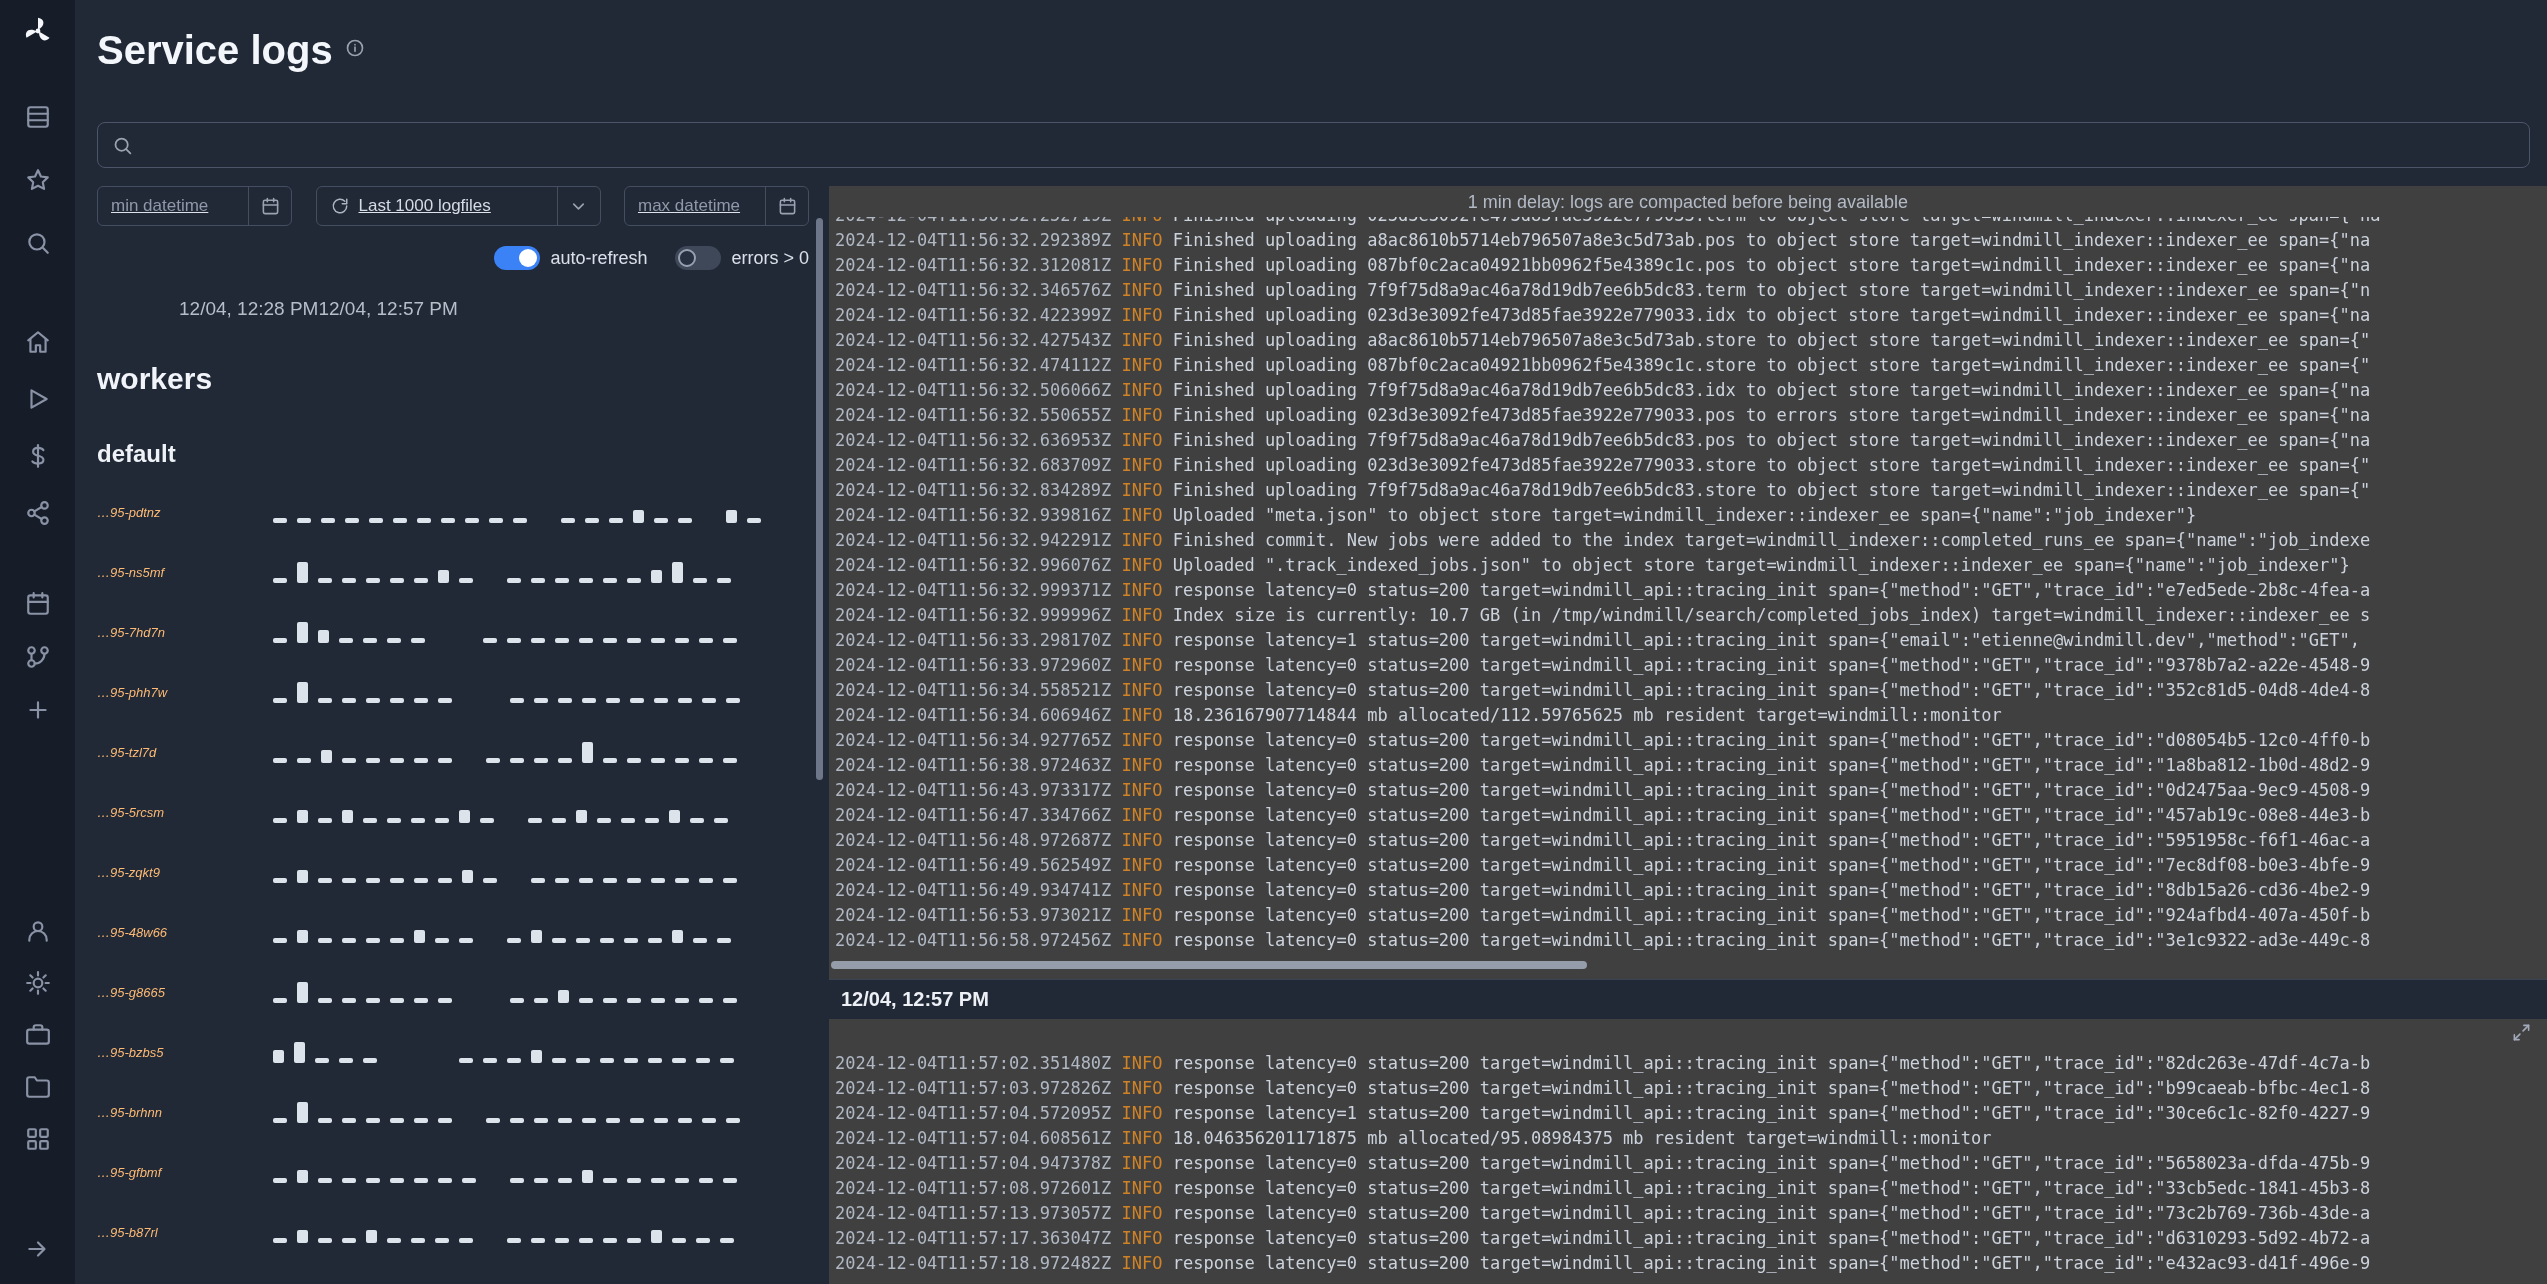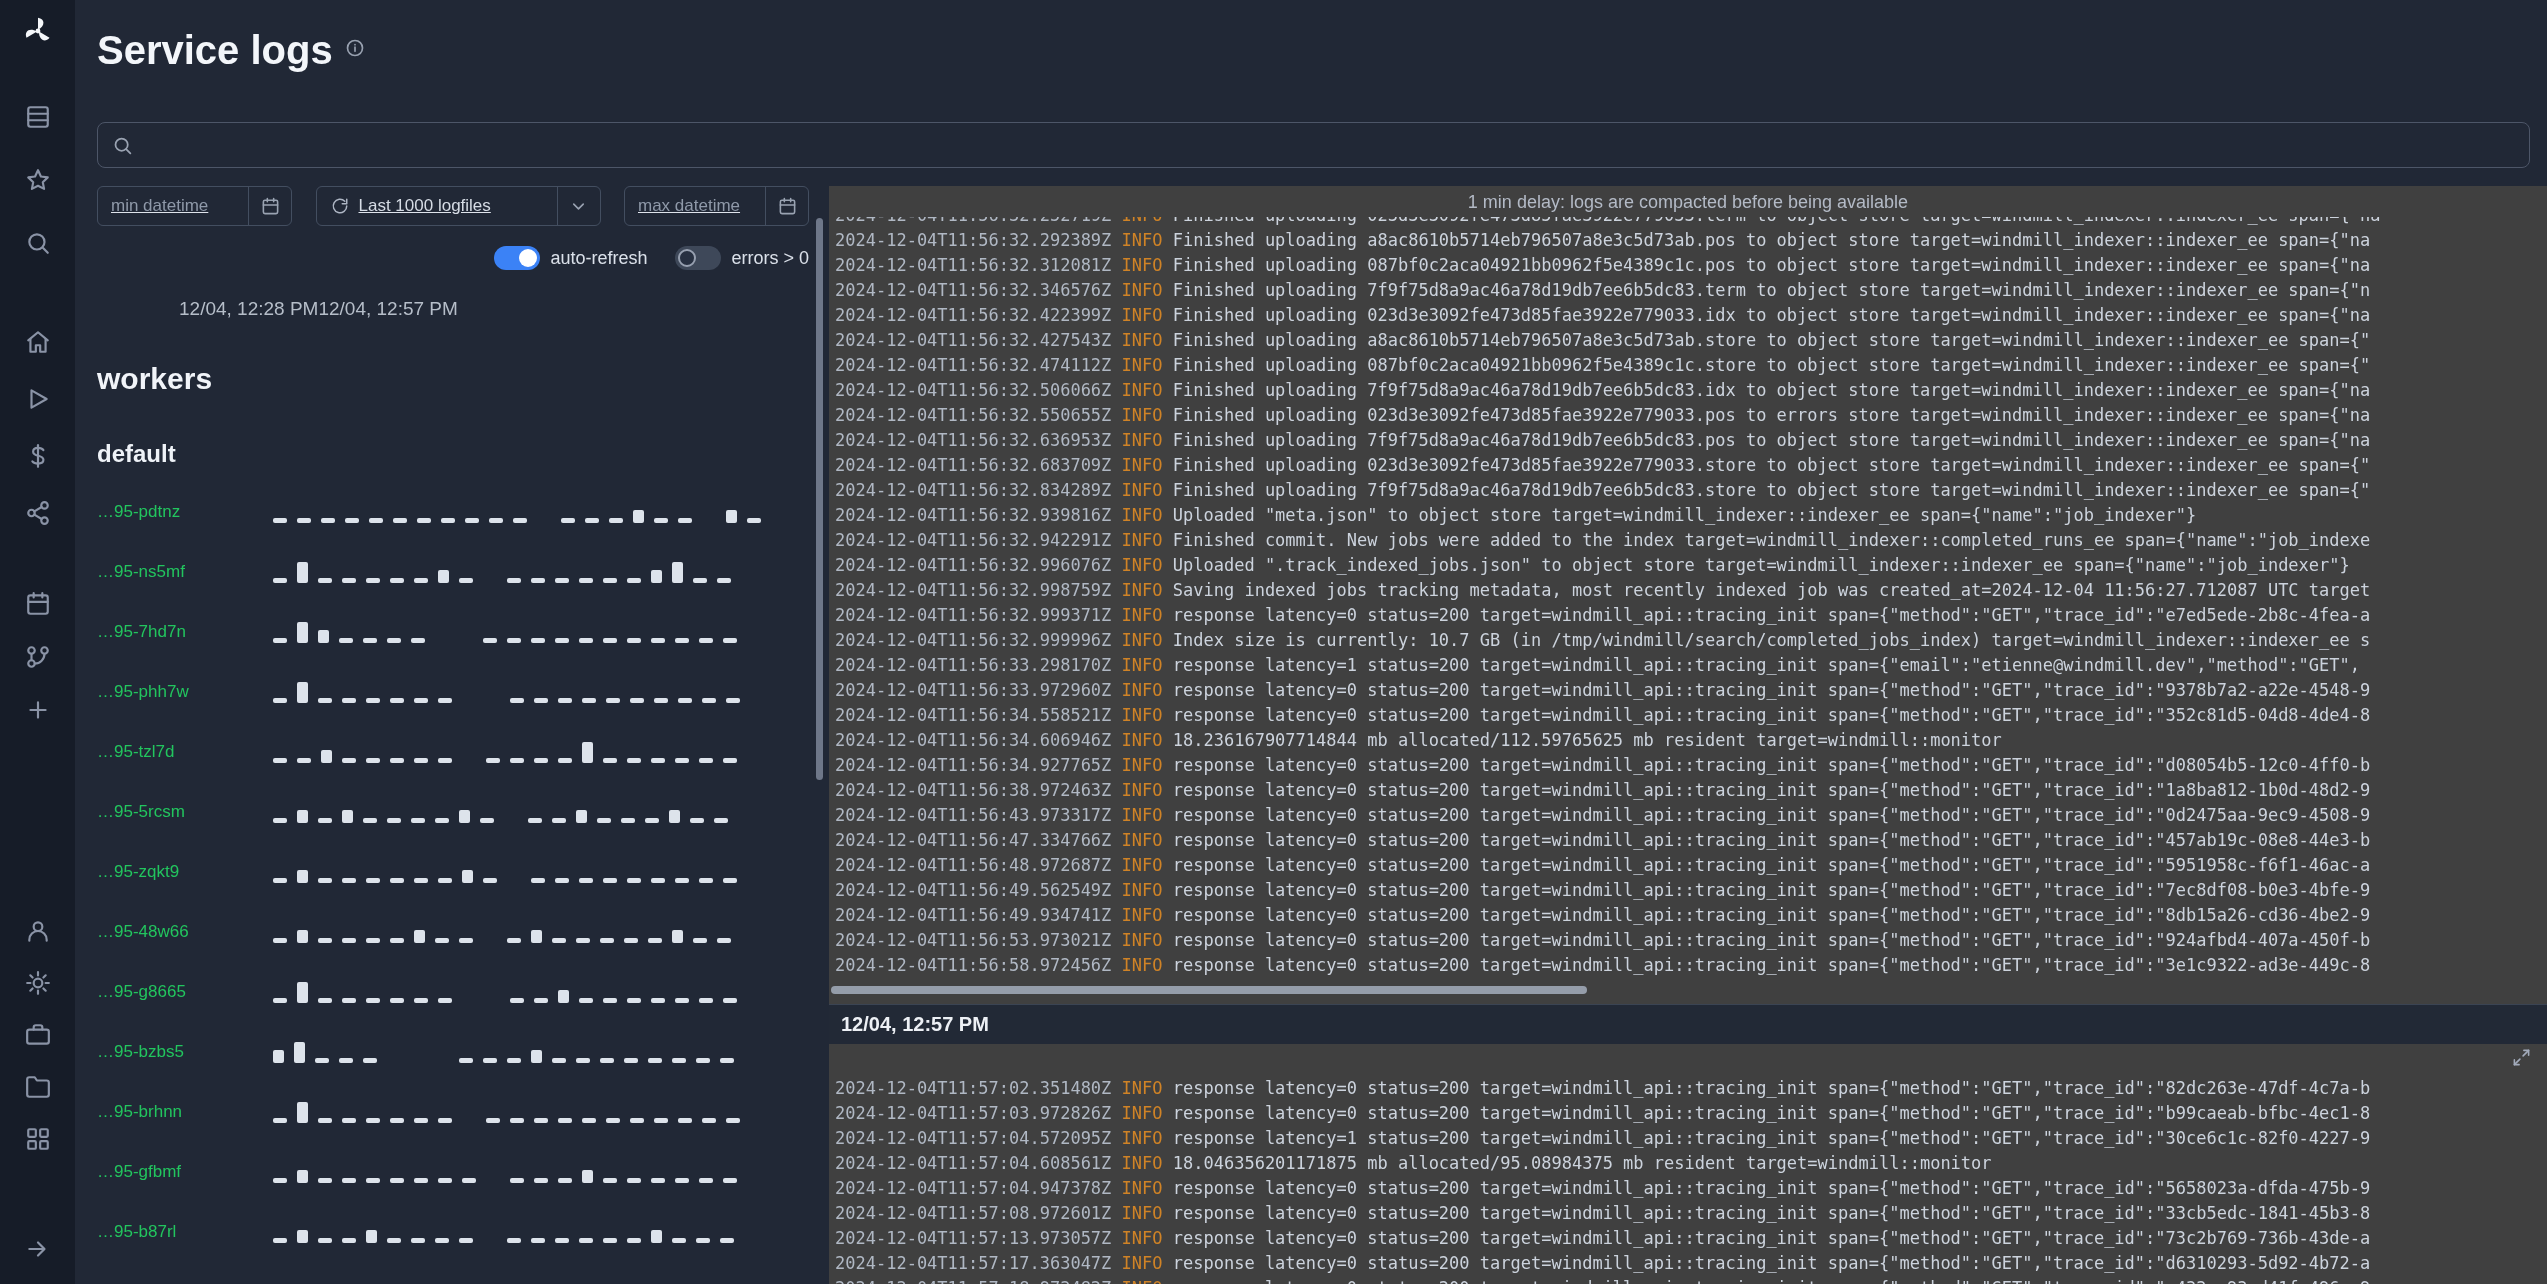--- a/index.html
+++ b/index.html
@@ -47,21 +47,21 @@
   .toggle{width:46px;height:24px;border-radius:12px;position:relative;cursor:pointer;background:#3e4859;}
   .toggle.on{background:#3b82f6;}
   .toggle .knob{position:absolute;left:3px;top:3px;width:18px;height:18px;border-radius:50%;background:#273041;border:2px solid #97a0b0;box-sizing:border-box;}
   .toggle.on .knob{left:auto;right:3px;background:#fff;border:0;}
 
   .range-row{display:flex;justify-content:flex-start;margin-top:28px;font-size:19px;color:#b6bec9;padding-left:82px;}
   h2.workers{margin:42px 0 0;font-size:30px;font-weight:700;color:#f1f4f9;}
   h3.group{margin:44px 0 0;font-size:24px;font-weight:700;color:#eef2f7;}
   .worker-list{margin-top:14px;overflow:hidden;}
   .worker-row{height:60px;display:flex;align-items:center;}
-  .worker-name{width:176px;font-size:17px;color:#22c55e;white-space:nowrap;overflow:hidden;}
+  .worker-name{width:176px;font-size:13px;color:#fdba74;white-space:nowrap;overflow:hidden;font-style:italic;}
   .spark{flex:1;display:flex;align-items:flex-end;gap:10px;height:22px;}
   .mark{background:#dde3eb;border-radius:2px;flex:none;}
   .m1{width:14px;height:5px;}
   .m2{width:11px;height:13px;}
   .m3{width:11px;height:21px;}
   .m0{width:14px;height:5px;visibility:hidden;}
 
   .vscroll{position:absolute;left:719px;top:32px;width:7px;height:562px;background:#6e7789;border-radius:4px;cursor:pointer;}
 
   
@@ -593,21 +593,20 @@
             <div class="log-line"><span class="ts">2024-12-04T11:56:32.427543Z</span><span class="lvl"> INFO </span><span class="msg">Finished uploading a8ac8610b5714eb796507a8e3c5d73ab.store to object store target=windmill_indexer::indexer_ee span={"</span></div>
             <div class="log-line"><span class="ts">2024-12-04T11:56:32.474112Z</span><span class="lvl"> INFO </span><span class="msg">Finished uploading 087bf0c2aca04921bb0962f5e4389c1c.store to object store target=windmill_indexer::indexer_ee span={"</span></div>
             <div class="log-line"><span class="ts">2024-12-04T11:56:32.506066Z</span><span class="lvl"> INFO </span><span class="msg">Finished uploading 7f9f75d8a9ac46a78d19db7ee6b5dc83.idx to object store target=windmill_indexer::indexer_ee span={"na</span></div>
             <div class="log-line"><span class="ts">2024-12-04T11:56:32.550655Z</span><span class="lvl"> INFO </span><span class="msg">Finished uploading 023d3e3092fe473d85fae3922e779033.pos to errors store target=windmill_indexer::indexer_ee span={"na</span></div>
             <div class="log-line"><span class="ts">2024-12-04T11:56:32.636953Z</span><span class="lvl"> INFO </span><span class="msg">Finished uploading 7f9f75d8a9ac46a78d19db7ee6b5dc83.pos to object store target=windmill_indexer::indexer_ee span={"na</span></div>
             <div class="log-line"><span class="ts">2024-12-04T11:56:32.683709Z</span><span class="lvl"> INFO </span><span class="msg">Finished uploading 023d3e3092fe473d85fae3922e779033.store to object store target=windmill_indexer::indexer_ee span={"</span></div>
             <div class="log-line"><span class="ts">2024-12-04T11:56:32.834289Z</span><span class="lvl"> INFO </span><span class="msg">Finished uploading 7f9f75d8a9ac46a78d19db7ee6b5dc83.store to object store target=windmill_indexer::indexer_ee span={"</span></div>
             <div class="log-line"><span class="ts">2024-12-04T11:56:32.939816Z</span><span class="lvl"> INFO </span><span class="msg">Uploaded "meta.json" to object store target=windmill_indexer::indexer_ee span={"name":"job_indexer"}</span></div>
             <div class="log-line"><span class="ts">2024-12-04T11:56:32.942291Z</span><span class="lvl"> INFO </span><span class="msg">Finished commit. New jobs were added to the index target=windmill_indexer::completed_runs_ee span={"name":"job_indexe</span></div>
             <div class="log-line"><span class="ts">2024-12-04T11:56:32.996076Z</span><span class="lvl"> INFO </span><span class="msg">Uploaded ".track_indexed_jobs.json" to object store target=windmill_indexer::indexer_ee span={"name":"job_indexer"}</span></div>
-            <div class="log-line"><span class="ts">2024-12-04T11:56:32.998759Z</span><span class="lvl"> INFO </span><span class="msg">Saving indexed jobs tracking metadata, most recently indexed job was created_at=2024-12-04 11:56:27.712087 UTC target</span></div>
             <div class="log-line"><span class="ts">2024-12-04T11:56:32.999371Z</span><span class="lvl"> INFO </span><span class="msg">response latency=0 status=200 target=windmill_api::tracing_init span={"method":"GET","trace_id":"e7ed5ede-2b8c-4fea-a</span></div>
             <div class="log-line"><span class="ts">2024-12-04T11:56:32.999996Z</span><span class="lvl"> INFO </span><span class="msg">Index size is currently: 10.7 GB (in /tmp/windmill/search/completed_jobs_index) target=windmill_indexer::indexer_ee s</span></div>
             <div class="log-line"><span class="ts">2024-12-04T11:56:33.298170Z</span><span class="lvl"> INFO </span><span class="msg">response latency=1 status=200 target=windmill_api::tracing_init span={"email":"etienne@windmill.dev","method":"GET",</span></div>
             <div class="log-line"><span class="ts">2024-12-04T11:56:33.972960Z</span><span class="lvl"> INFO </span><span class="msg">response latency=0 status=200 target=windmill_api::tracing_init span={"method":"GET","trace_id":"9378b7a2-a22e-4548-9</span></div>
             <div class="log-line"><span class="ts">2024-12-04T11:56:34.558521Z</span><span class="lvl"> INFO </span><span class="msg">response latency=0 status=200 target=windmill_api::tracing_init span={"method":"GET","trace_id":"352c81d5-04d8-4de4-8</span></div>
             <div class="log-line"><span class="ts">2024-12-04T11:56:34.606946Z</span><span class="lvl"> INFO </span><span class="msg">18.236167907714844 mb allocated/112.59765625 mb resident target=windmill::monitor</span></div>
             <div class="log-line"><span class="ts">2024-12-04T11:56:34.927765Z</span><span class="lvl"> INFO </span><span class="msg">response latency=0 status=200 target=windmill_api::tracing_init span={"method":"GET","trace_id":"d08054b5-12c0-4ff0-b</span></div>
             <div class="log-line"><span class="ts">2024-12-04T11:56:38.972463Z</span><span class="lvl"> INFO </span><span class="msg">response latency=0 status=200 target=windmill_api::tracing_init span={"method":"GET","trace_id":"1a8ba812-1b0d-48d2-9</span></div>
             <div class="log-line"><span class="ts">2024-12-04T11:56:43.973317Z</span><span class="lvl"> INFO </span><span class="msg">response latency=0 status=200 target=windmill_api::tracing_init span={"method":"GET","trace_id":"0d2475aa-9ec9-4508-9</span></div>
             <div class="log-line"><span class="ts">2024-12-04T11:56:47.334766Z</span><span class="lvl"> INFO </span><span class="msg">response latency=0 status=200 target=windmill_api::tracing_init span={"method":"GET","trace_id":"457ab19c-08e8-44e3-b</span></div>

